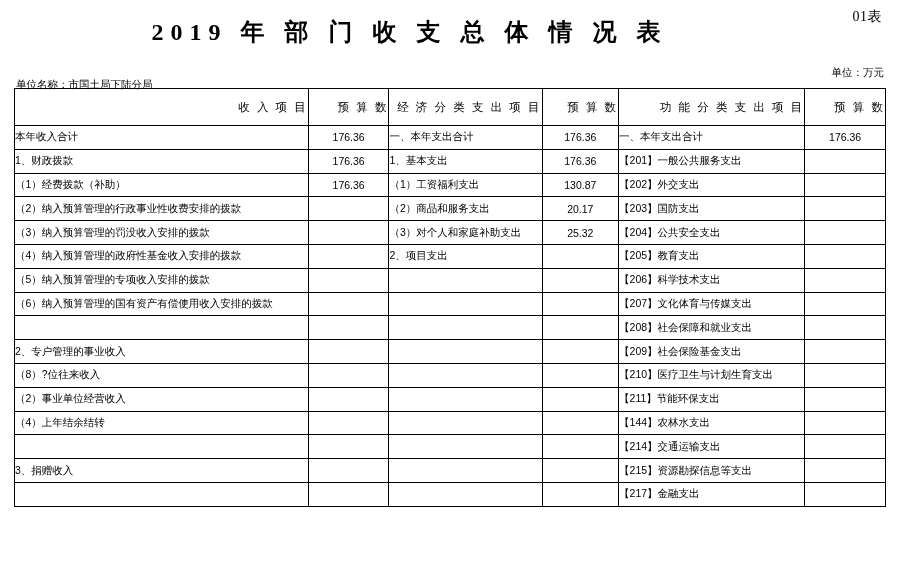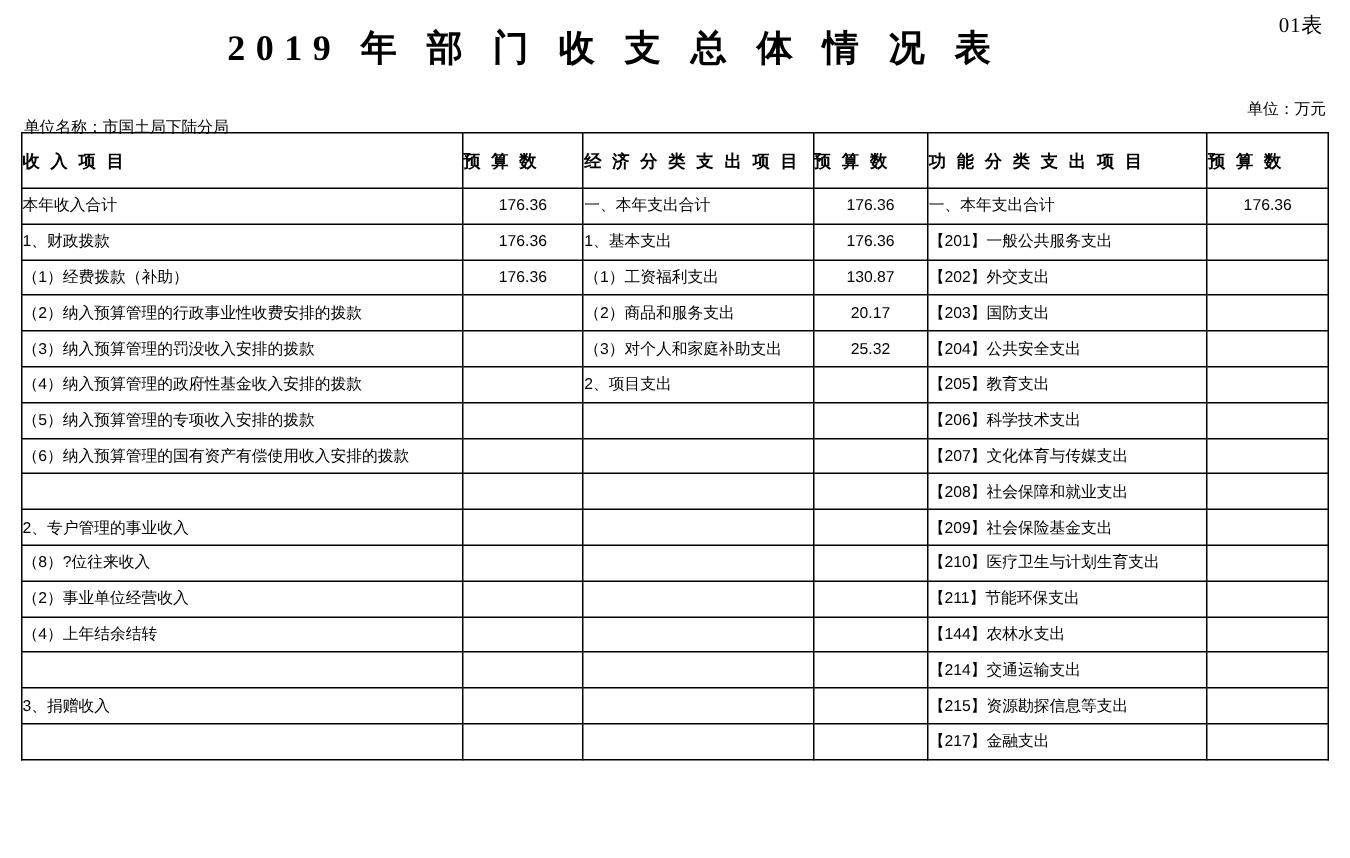--- a/index.html
+++ b/index.html
@@ -66,24 +66,23 @@
   }
   table.main td, table.main th {
     border: 1px solid #000000;
     padding: 0;
     height: 22.8px;
     vertical-align: middle;
     font-weight: normal;
   }
   table.main thead td {
     height: 36px;
-    text-align: left;
+    text-align: right;
     letter-spacing: 2px;
     font-size: 11.5px;
-    font-weight: bold;
   }
   .c-label {
     padding-left: 5px;
     text-align: left;
     white-space: nowrap;
     overflow: hidden;
   }
   .c-num {
     text-align: center;
     padding-right: 12px;

